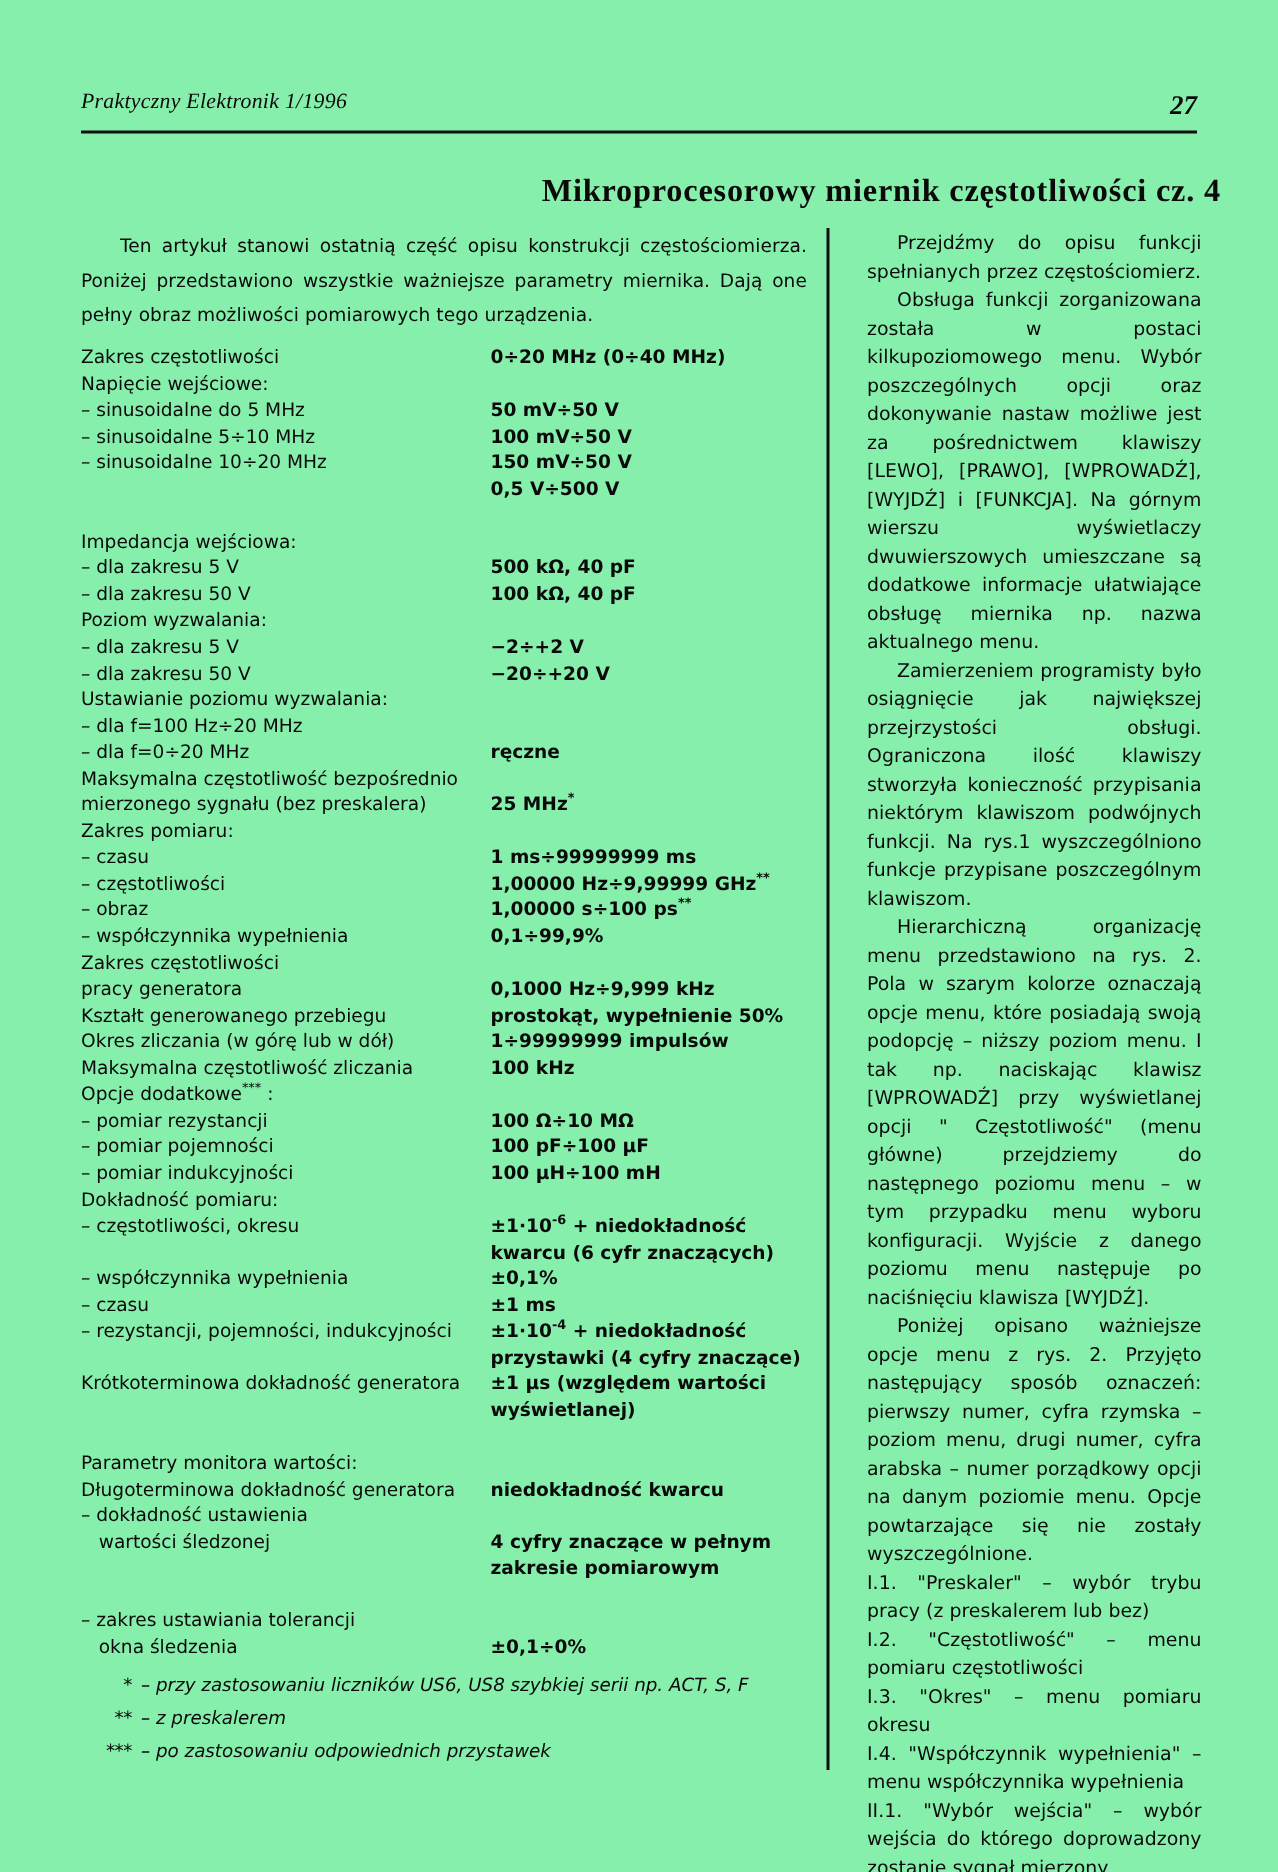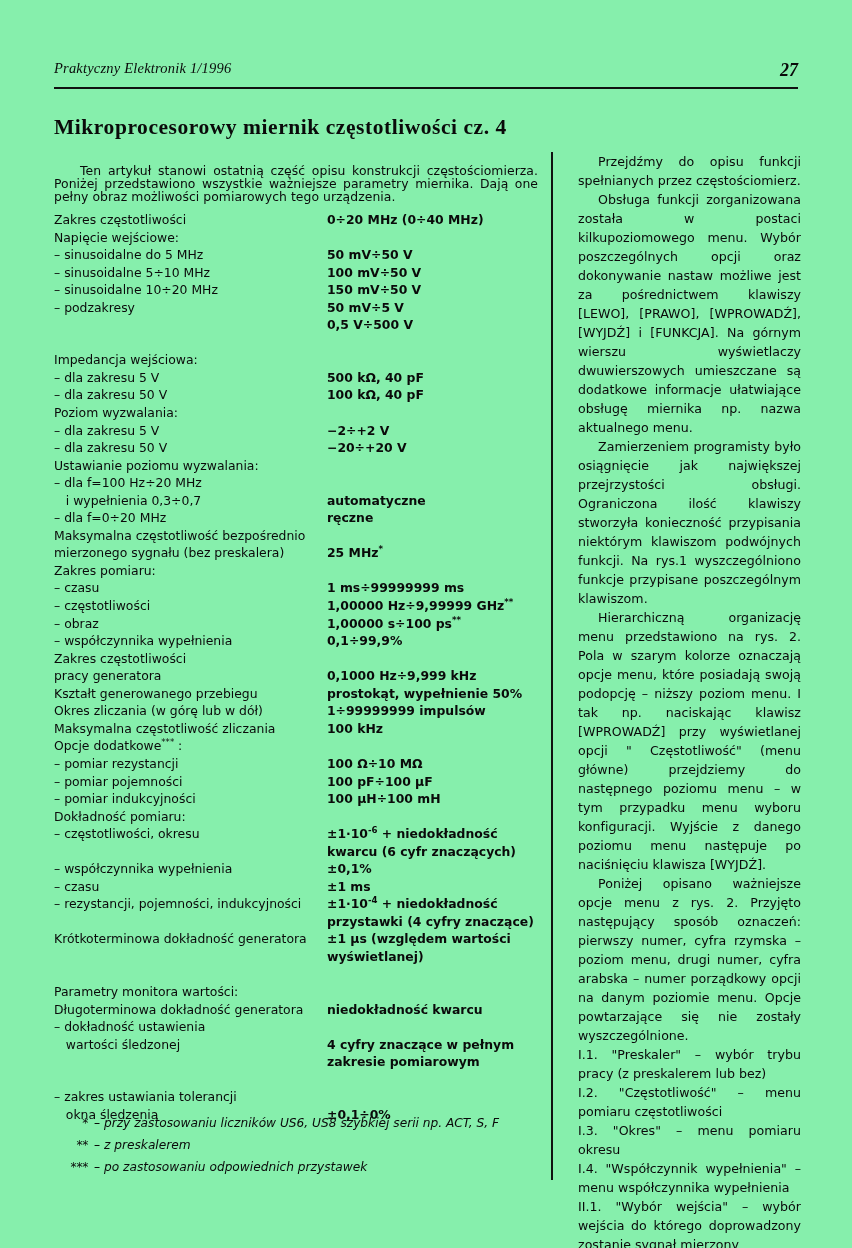--- a/index.html
+++ b/index.html
@@ -61,20 +61,21 @@
   .article-title {
     position: absolute;
     left: 54px;
     top: 101px;
     width: 760px;
     font-family: "Liberation Serif", serif;
     font-weight: bold;
     font-size: 21.5px;
     letter-spacing: 0.55px;
     white-space: nowrap;
+    text-align: right;
   }
 
   
   .col-rule {
     position: absolute;
     left: 551px;
     top: 152px;
     width: 1.5px;
     height: 1028px;
     background: #111;
@@ -86,22 +87,22 @@
     left: 54px;
     top: 152px;
     width: 484px;
     font-size: 12.4px;
     line-height: 17.55px;
   }
   .intro {
     text-align: justify;
     text-indent: 26px;
     font-size: 12.4px;
-    line-height: 13px;
-    margin: 12px 0 8px 0;
+    line-height: 23px;
+    margin: 0 0 8px 0;
     letter-spacing: 0.05px;
   }
 
   .spec-table {
     width: 100%;
     border-collapse: collapse;
   }
   .spec-table tr { height: 17.55px; }
   .spec-table td {
     vertical-align: top;
@@ -186,24 +187,20 @@
           </tr>
           <tr>
             <td class="k">– sinusoidalne 5÷10 MHz</td>
             <td class="v">100 mV÷50 V</td>
           </tr>
           <tr>
             <td class="k">– sinusoidalne 10÷20 MHz</td>
             <td class="v">150 mV÷50 V</td>
           </tr>
           <tr>
-            <td class="k">– podzakresy</td>
-            <td class="v">50 mV÷5 V</td>
-          </tr>
-          <tr>
             <td class="k"></td>
             <td class="v">0,5 V÷500 V</td>
           </tr>
           <tr class="gap">
             <td colspan="2"></td>
           </tr>
           <tr>
             <td class="k">Impedancja wejściowa:</td>
             <td class="v"></td>
           </tr>
@@ -227,24 +224,20 @@
             <td class="k">– dla zakresu 50 V</td>
             <td class="v">−20÷+20 V</td>
           </tr>
           <tr>
             <td class="k">Ustawianie poziomu wyzwalania:</td>
             <td class="v"></td>
           </tr>
           <tr>
             <td class="k">– dla f=100 Hz÷20 MHz</td>
             <td class="v"></td>
-          </tr>
-          <tr>
-            <td class="k">   i wypełnienia 0,3÷0,7</td>
-            <td class="v">automatyczne</td>
           </tr>
           <tr>
             <td class="k">– dla f=0÷20 MHz</td>
             <td class="v">ręczne</td>
           </tr>
           <tr>
             <td class="k">Maksymalna częstotliwość bezpośrednio</td>
             <td class="v"></td>
           </tr>
           <tr>

